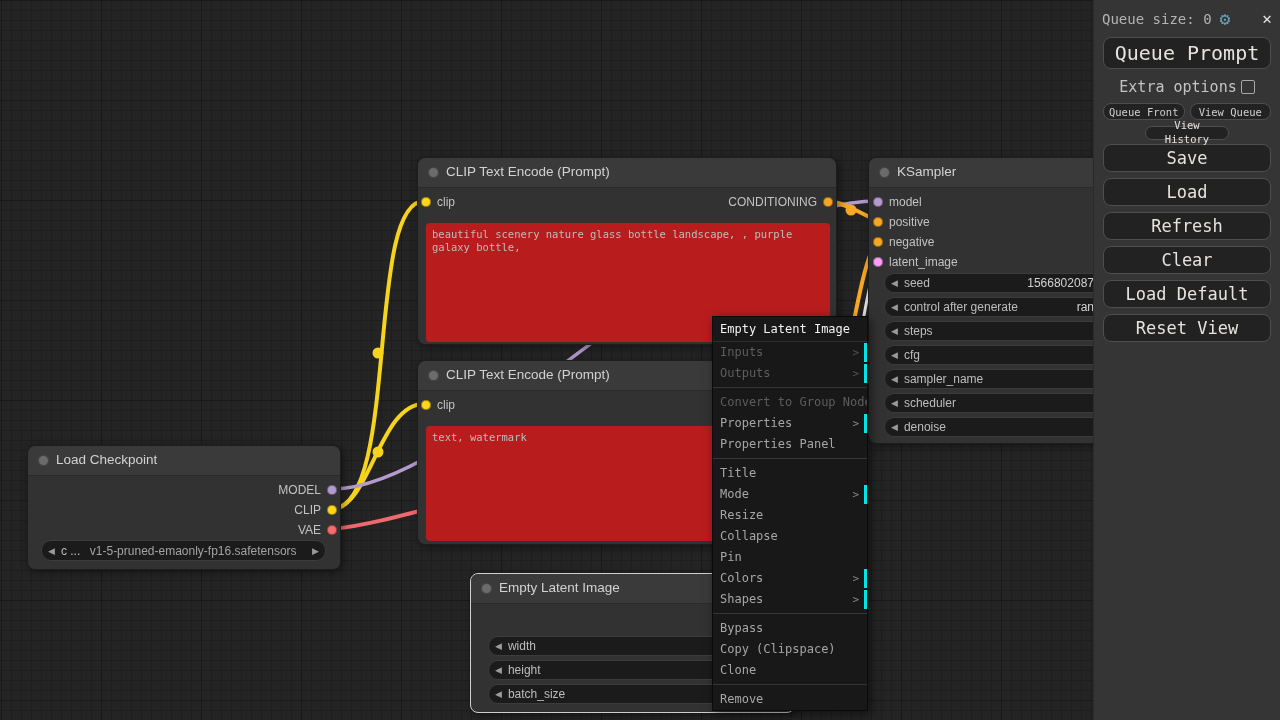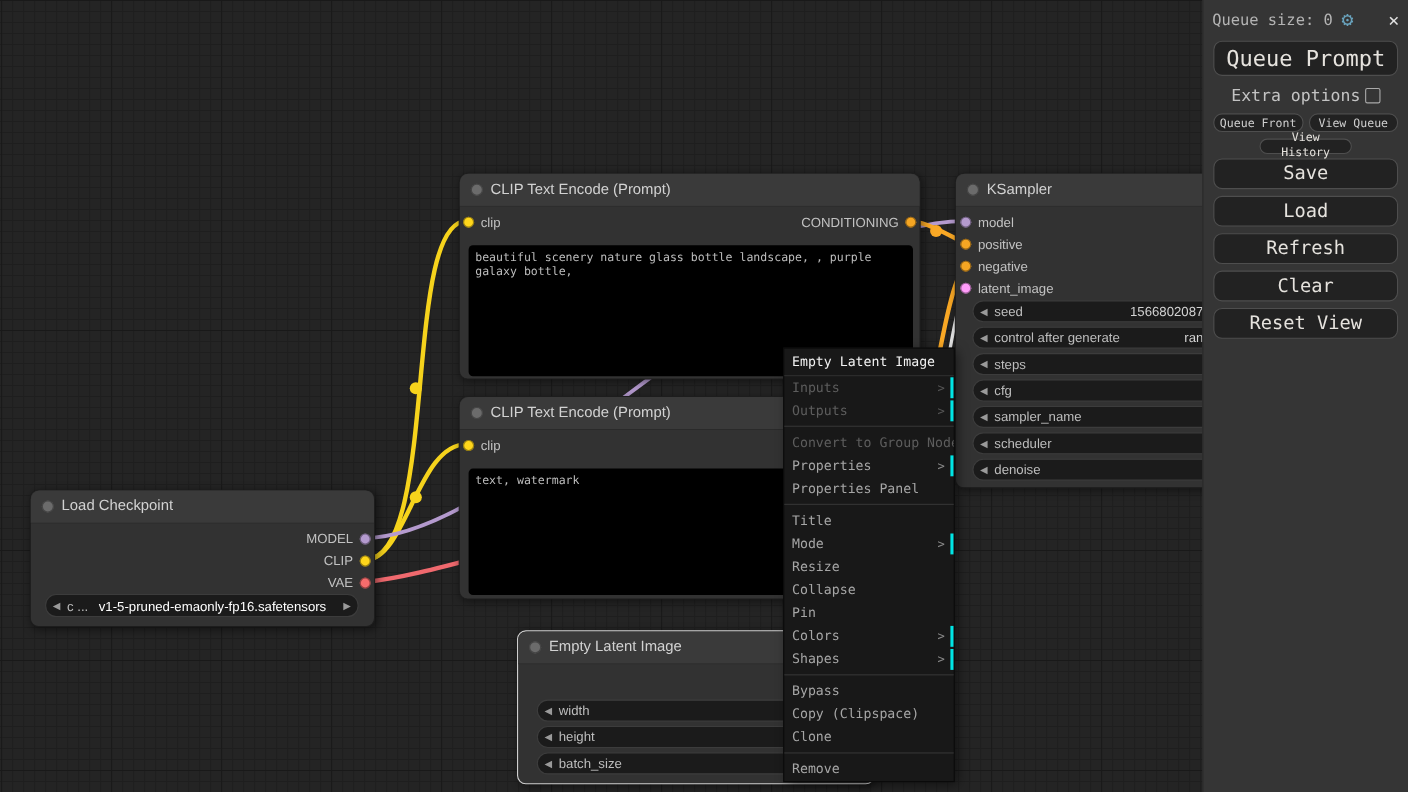--- a/index.html
+++ b/index.html
@@ -18,30 +18,30 @@
     box-shadow:2px 2px 8px rgba(0,0,0,.45);z-index:20;box-sizing:border-box;}
   .node.selected{border:1px solid #cfcfcf;}
   .node-header{position:relative;height:29px;background:#3a3a3a;border-radius:8px 8px 0 0;
     border-bottom:1px solid #2a2a2a;}
   .collapse-dot{position:absolute;left:10px;top:9px;width:11px;height:11px;border-radius:50%;
     background:#6b6b6b;box-shadow:inset 0 0 0 1px rgba(0,0,0,.35);}
   .node-title{position:absolute;left:28px;top:6px;font-size:13.5px;color:#d2d2d2;white-space:nowrap;}
   .slot-dot{position:absolute;width:10px;height:10px;border-radius:50%;box-shadow:inset 0 0 0 1px rgba(0,0,0,.4);}
   .slot-label{position:absolute;font-size:12px;color:#c2c2c2;white-space:nowrap;}
   .slot-label.right{text-align:right;}
-  .prompt-text{position:absolute;background:#000000;border-radius:4px;color:#bdbdbd;
+  .prompt-text{position:absolute;background:#b91c1c;border-radius:4px;color:#bdbdbd;
     font-family:"DejaVu Sans Mono",monospace;font-size:10.5px;line-height:1.25;
     padding:5px 6px;box-sizing:border-box;overflow:hidden;white-space:pre-wrap;word-break:break-word;}
   .widget-pill{position:absolute;height:20px;background:#1b1b1b;border:1px solid #3c3c3c;
     border-radius:10px;display:flex;align-items:center;box-sizing:border-box;
     color:#c8c8c8;font-size:12px;overflow:hidden;}
   .widget-pill .warrow{color:#9a9a9a;font-size:9px;padding:0 6px;flex:0 0 auto;}
   .widget-pill .wlabel{color:#bdbdbd;white-space:nowrap;flex:0 0 auto;}
   .widget-pill .wvalue{flex:1 1 auto;text-align:right;padding-right:14px;color:#d2d2d2;white-space:nowrap;}
-  .widget-pill .wcenter{flex:1 1 auto;text-align:center;color:#ffffff;white-space:nowrap;}
+  .widget-pill .wcenter{flex:1 1 auto;text-align:center;color:#a3a3a3;white-space:nowrap;}
 
   
   #ctxmenu{position:absolute;left:712px;top:316px;width:156px;z-index:40;
     background:#181818;border:1px solid #0a0a0a;box-sizing:border-box;
     font-family:"DejaVu Sans Mono",monospace;box-shadow:3px 3px 10px rgba(0,0,0,.5);}
   #ctxmenu .hdr{height:24px;line-height:24px;padding-left:7px;color:#f2f2f2;font-size:12px;
     border-bottom:1px solid #2e2e2e;white-space:nowrap;overflow:hidden;}
   .mi{position:relative;height:21px;line-height:21px;padding-left:7px;font-size:12px;
     color:#a6a6a6;white-space:nowrap;overflow:hidden;}
   .mi.disabled{color:#5d5d5d;}
@@ -242,17 +242,18 @@
     </div>
     <div class="btn" id="view-history">
       <span>View</span>
       <span>History</span>
     </div>
     <div id="bigstack">
       <div class="btn bigbtn">Save</div>
       <div class="btn bigbtn">Load</div>
       <div class="btn bigbtn">Refresh</div>
       <div class="btn bigbtn">Clear</div>
+      <div class="btn bigbtn">Load Default</div>
       <div class="btn bigbtn">Reset View</div>
     </div>
   </div>
 
 </div>
 
 </body></html>

